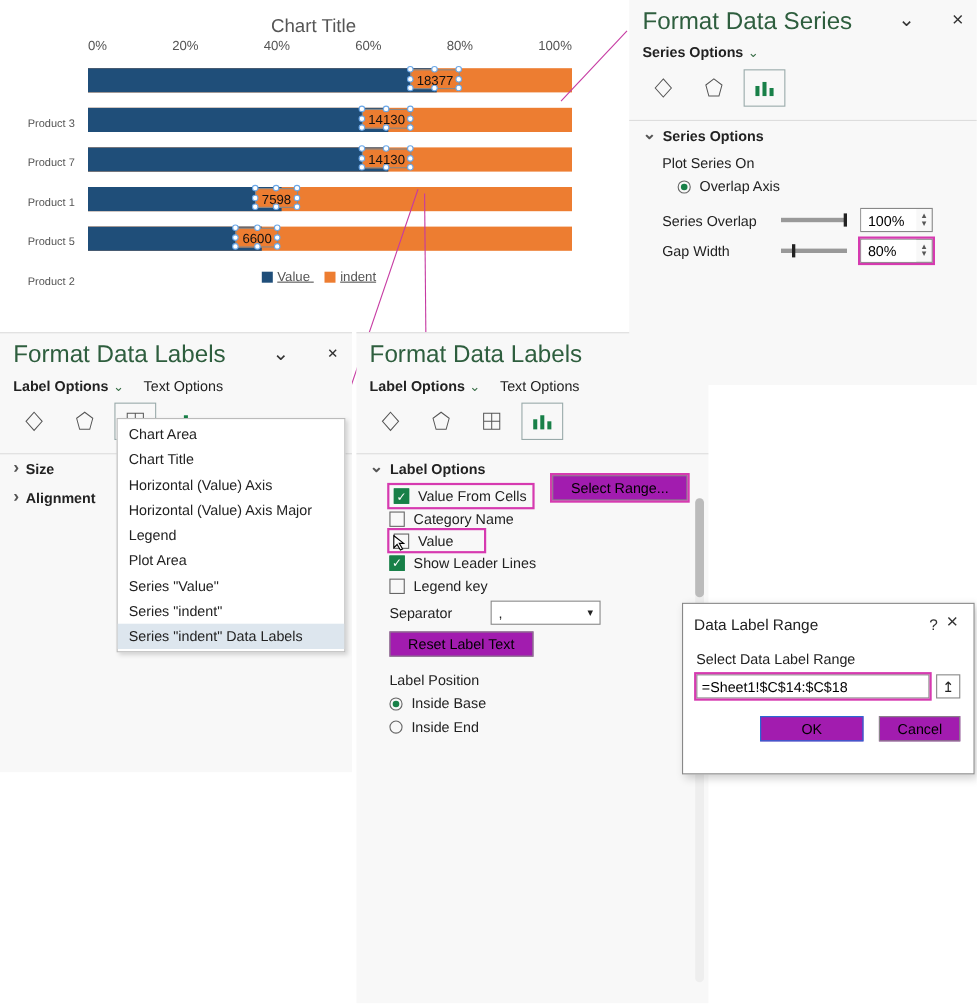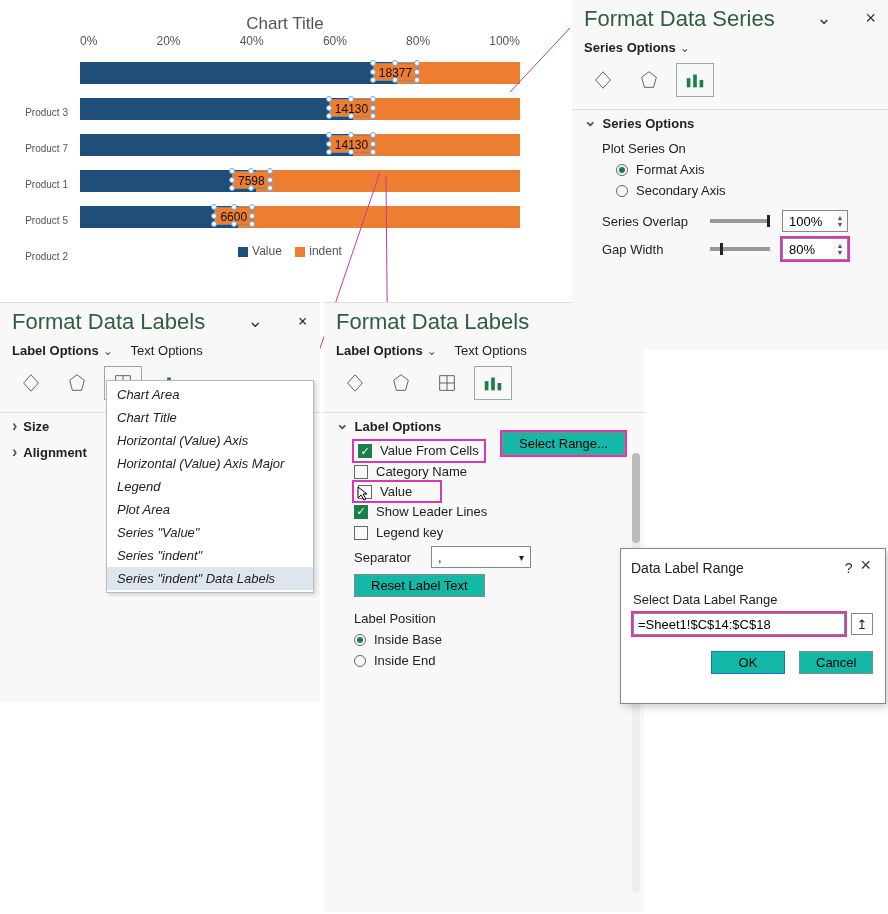--- a/index.html
+++ b/index.html
@@ -11,21 +11,21 @@
   .chart-title { text-align:center; font-size:17px; color:#555; margin:14px 0 6px 0; }
   .chart-area { position:relative; margin-left:80px; width:440px; height:200px; }
   .tick-row { position:absolute; left:0; top:-6px; width:100%; height:24px; display:flex; justify-content:space-between; font-size:12px; color:#555; }
   .bars { position:absolute; left:0; top:22px; width:100%; }
   .bar-row { position:relative; height:22px; margin-bottom:14px; }
   .bar-bg { position:absolute; left:0; top:0; height:22px; background:#ED7D31; }
   .bar-fg { position:absolute; left:0; top:0; height:22px; background:#1F4E79; }
   .bar-cat { position:absolute; right:100%; top:0; height:22px; line-height:22px; padding-right:12px; white-space:nowrap; font-size:10px; color:#555;margin-top:40px; }
   .data-label { position:absolute; top:1px; height:18px; line-height:18px; padding:0 5px; font-size:12px; background:#ED7D31; border:1px solid #888; color:#111; }
   .selhandle { position:absolute; width:6px; height:6px; border:1px solid #6aa7e8; border-radius:50%; background:#fff; }
-  .legend { text-align:center; font-size:12px; color:#555; margin-top:4px; }
+  .legend { text-align:center; font-size:12px; color:#555; margin-top:4px;text-decoration:underline; }
   .legend .sq { display:inline-block; width:10px; height:10px; margin:0 4px 0 10px; vertical-align:middle; }
 
   
   .leader { position:absolute; stroke:#c63aa2; stroke-width:1; fill:none; }
 
   
   .pane-title { font-size:22px; color:#2e5e3e; padding:6px 12px 4px 12px; }
   .subtabs { padding:4px 12px 8px 12px; font-size:13px; }
   .subtabs b { font-weight:600; }
   .chevd { color:#356c44; font-size:12px; margin-left:4px; }
@@ -33,35 +33,35 @@
   .iconbtn { width:38px; height:34px; border:1px solid transparent; display:flex; align-items:center; justify-content:center; }
   .iconbtn.sel { border:1px solid #9aa; }
   .iconbtn svg { width:24px; height:22px; }
   .section-head { display:flex; align-items:center; gap:6px; padding:4px 12px; font-weight:600; font-size:13px; }
   .section-body { padding:2px 12px 6px 30px; font-size:13px; }
   .row { display:flex; align-items:center; gap:8px; padding:3px 0; }
   .cbx { width:14px; height:14px; border:1px solid #666; display:inline-flex; align-items:center; justify-content:center; font-size:11px; color:#fff; }
   .cbx.checked { background:#188048; border-color:#188048; }
   .radio { width:12px; height:12px; border:1px solid #666; border-radius:50%; display:inline-flex; align-items:center; justify-content:center; }
   .radio.checked::after { content:""; width:6px; height:6px; border-radius:50%; background:#188048; }
-  .btn { border:1px solid #888; padding:3px 16px; background:#14b8a6; font-size:13px; }
+  .btn { border:1px solid #888; padding:3px 16px; background:#a21caf; font-size:13px; }
   .btn.primary { border:1.5px solid #1e6fd6; }
   .input { border:1px solid #888; height:22px; padding:0 4px; font-size:13px; background:#fff; }
   .spin { display:flex; align-items:center; border:1px solid #888; height:22px; }
   .spin input { border:none; width:50px; height:20px; font-size:13px; padding-left:6px; outline:none; }
   .spin .arrows { width:14px; display:flex; flex-direction:column; font-size:7px; line-height:7px; color:#555; text-align:center; }
   .slider { width:60px; height:4px; background:#999; position:relative; }
   .slider .thumb { position:absolute; top:-4px; width:3px; height:12px; background:#222; }
   .hi-mag { outline:2px solid #d63ab0; outline-offset:0; }
 
   
   .pane1 { position:absolute; left:0; top:302px; width:320px; height:400px; background:#f8f8f8; border-top:1px solid #ddd; }
   .pane1 .toprow { display:flex; align-items:center; justify-content:space-between; padding-right:8px; }
   .dropdown { position:absolute; left:106px; top:380px; width:208px; background:#fff; border:1px solid #bbb; box-shadow:2px 2px 4px rgba(0,0,0,0.15); font-size:13px; padding:2px 0; }
-  .dropdown .dd-item { padding:4px 10px; white-space:nowrap;font-style:italic; }
+  .dropdown .dd-item { padding:4px 10px; white-space:nowrap; }
   .dropdown .dd-item.sel { background:#dde6ee; }
 
   .pane2 { position:absolute; left:324px; top:302px; width:320px; height:610px; background:#f8f8f8; border-top:1px solid #ddd; }
 
   .pane3 { position:absolute; left:572px; top:0; width:316px; height:350px; background:#f8f8f8; }
   .pane3 .toprow { display:flex; align-items:center; justify-content:space-between; padding-right:8px; }
 
   .dlg { position:absolute; left:620px; top:548px; width:266px; height:156px; background:#fff; border:1px solid #888; box-shadow:3px 3px 8px rgba(0,0,0,0.2); }
   .dlg .titlebar { display:flex; align-items:flex-end; padding:6px 10px; font-size:14px; }
   .dlg .titlebar .spacer { flex:1; }
@@ -252,21 +252,21 @@
           </svg>
     </div>
     <div class="row">
           <span class="cbx checked">✓</span>
           <span>Show Leader Lines</span>
         </div>
     <div class="row">
           <span class="cbx"></span>
           <span>Legend key</span>
         </div>
-    <div class="row" style="gap:20px">
+    <div class="row" style="gap:35px">
           <span>Separator</span>
       <span class="input" style="width:100px;display:inline-flex;align-items:center;justify-content:space-between;padding:0 6px">
             <span>,</span>
             <span style="font-size:10px">▾</span>
           </span>
     </div>
     <div class="row">
           <button class="btn">Reset Label Text</button>
         </div>
     <div class="row" style="margin-top:8px">Label Position</div>
@@ -315,25 +315,21 @@
   </div>
   <div style="border-top:1px solid #ddd"></div>
   <div class="section-head">
         <span class="caret down"></span>
         <span>Series Options</span>
       </div>
   <div class="section-body">
     <div class="row">Plot Series On</div>
     <div class="row" style="padding-left:14px">
           <span class="radio checked"></span>
-          <span>Format Axis</span>
-        </div>
-    <div class="row" style="padding-left:14px">
-          <span class="radio"></span>
-          <span>Secondary Axis</span>
+          <span>Overlap Axis</span>
         </div>
     <div class="row" style="gap:12px;margin-top:6px">
       <span style="width:96px">Series Overlap</span>
       <span class="slider">
             <span class="thumb" style="left:57px"></span>
           </span>
       <span class="spin">
             <input value="100%" style="">
             <span class="arrows">
               <span>▲</span>
@@ -365,18 +361,18 @@
     <span class="xicon">×</span>
   </div>
   <div class="body">
     <div style="margin:6px 0">Select Data Label Range</div>
     <div style="display:flex;gap:6px">
       <input class="input hi-mag" style="flex: 1 1 0%;" value="=Sheet1!$C$14:$C$18">
       <span class="input" style="width:22px;display:flex;align-items:center;justify-content:center">↥</span>
     </div>
   </div>
   <div class="footer">
-    <button class="btn primary" style="width:74px">OK</button>
+    <button class="btn primary" style="width:94px">OK</button>
     <button class="btn" style="width:74px">Cancel</button>
   </div>
 </div>
 
 </div>
 
 </body></html>

